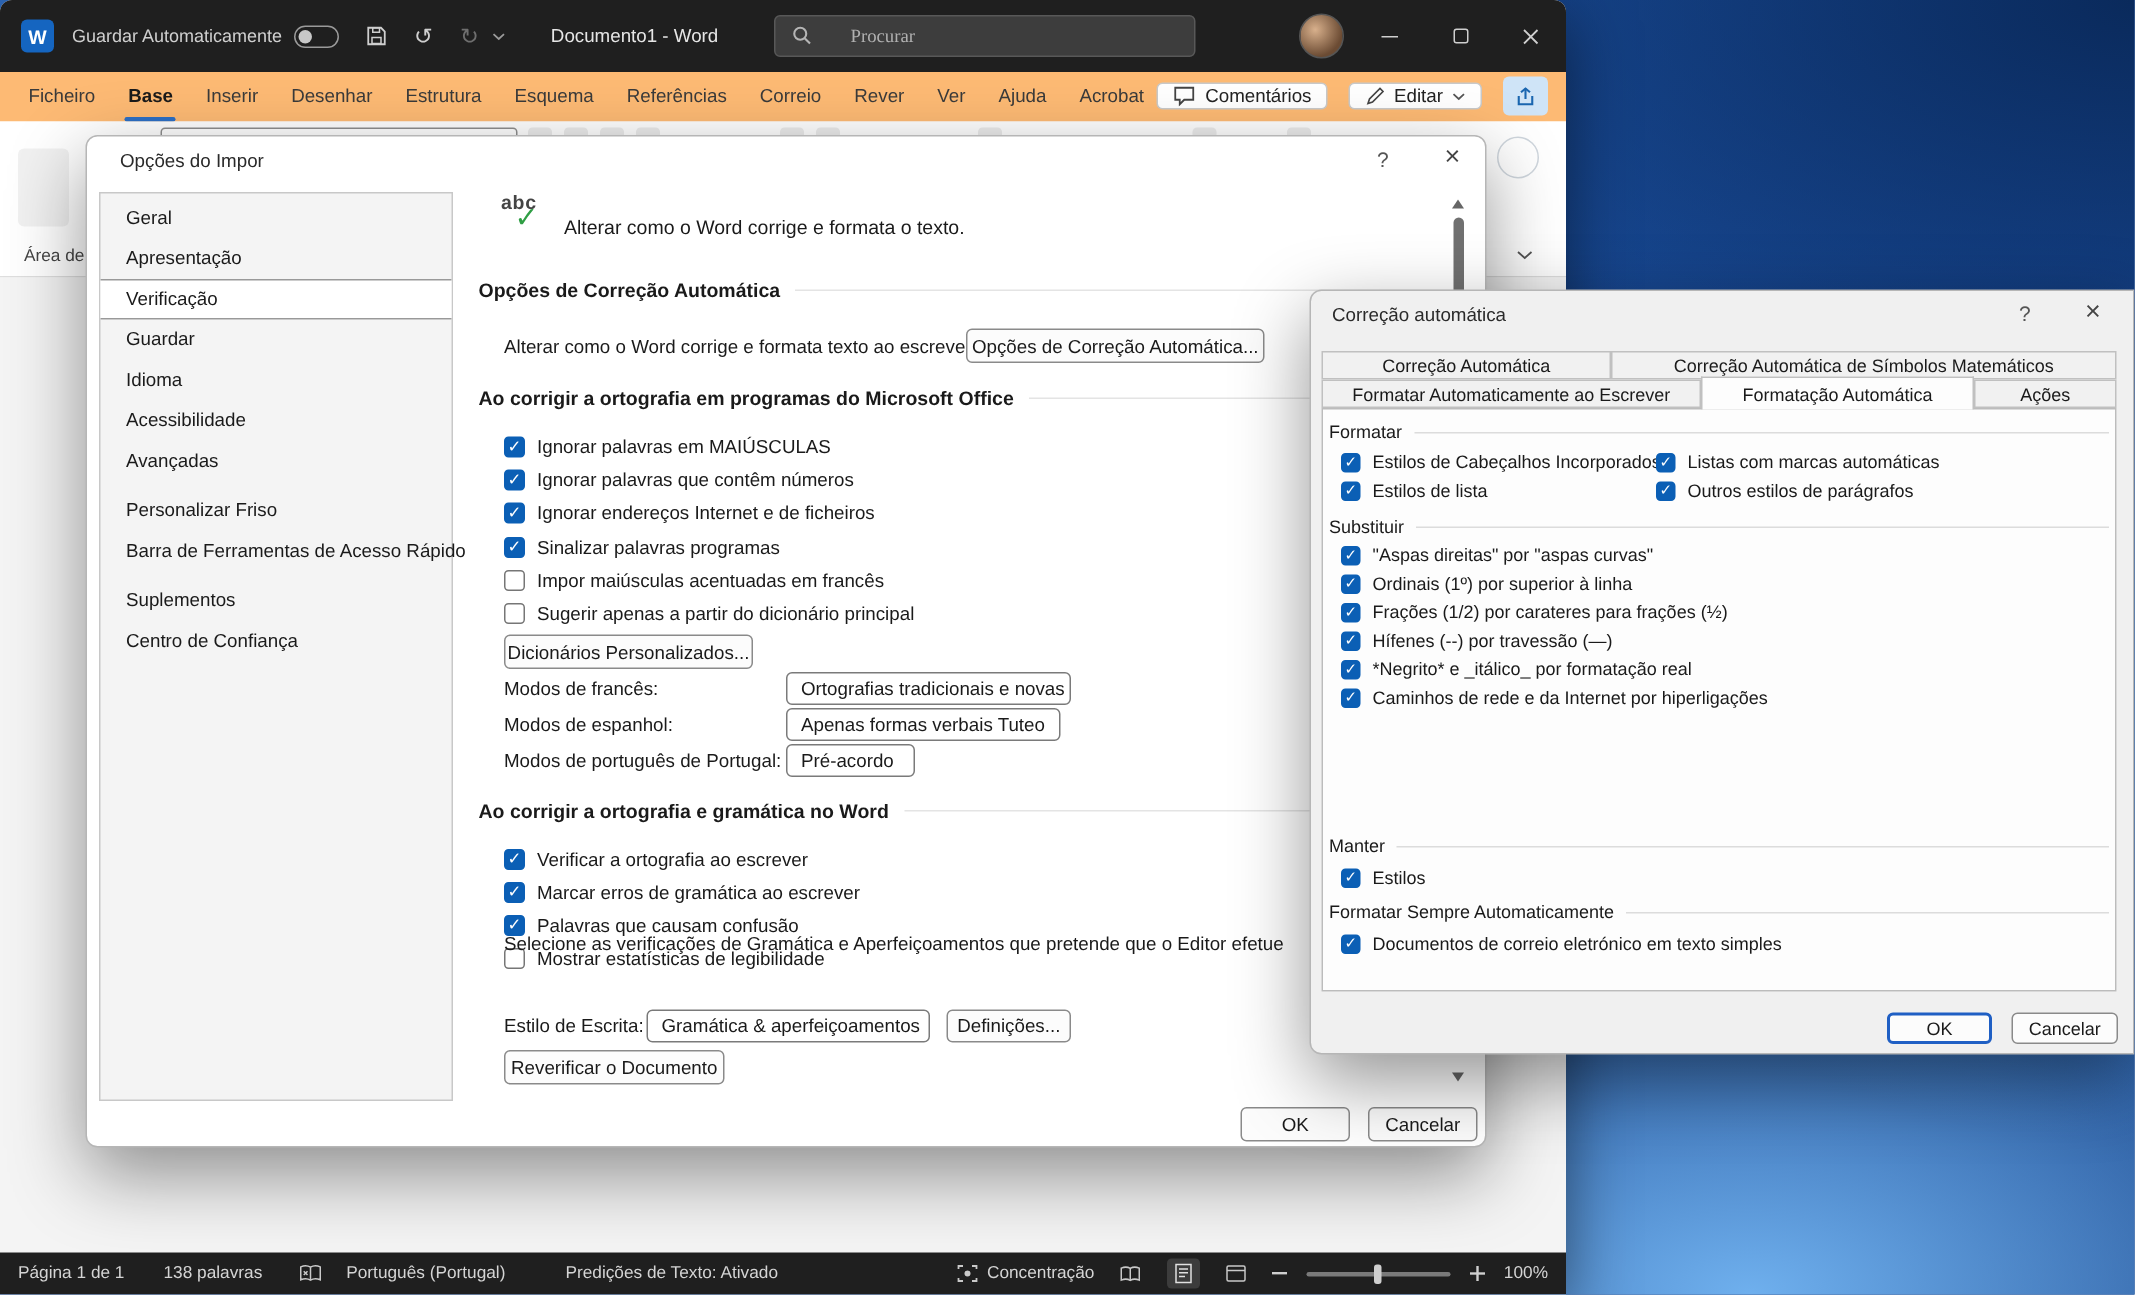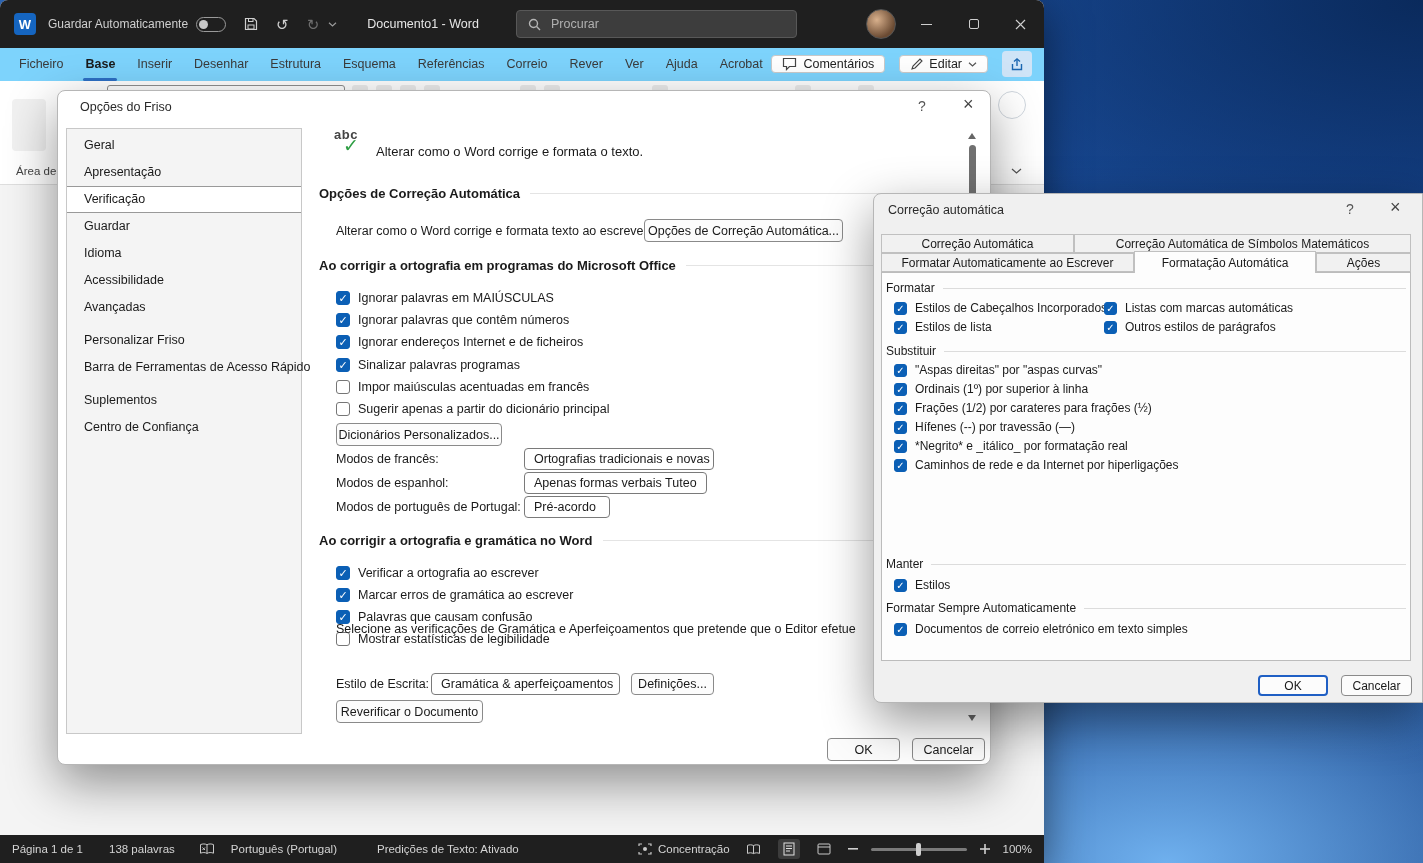--- a/index.html
+++ b/index.html
@@ -25,32 +25,32 @@
     font-weight:700; font-size:13px; display:flex; align-items:center; justify-content:center; flex:none; }
   .autosave-label { font-size:12px; color:#cfcfcf; margin-left:12px; white-space:nowrap; }
   .toggle { width:30px; height:15px; border:1px solid #9a9a9a; border-radius:9px; margin-left:8px; position:relative; flex:none; }
   .toggle::after { content:""; position:absolute; left:2px; top:2px; width:9px; height:9px; border-radius:50%; background:#c8c8c8; }
   .tb-ico { margin-left:18px; font-size:15px; color:#cfcfcf; line-height:1; }
   .tb-ico.disabled { color:#6e6e6e; }
   .tb-svg { margin-left:18px; display:flex; align-items:center; }
   .tb-chev { margin-left:9px; display:flex; align-items:center; }
   .doc-title { font-size:12.5px; color:#e6e6e6; margin-left:30px; white-space:nowrap; }
   .search { position:absolute; left:516px; top:10px; width:281px; height:28px; background:#3d3d3d;
-    border:1px solid #585858; border-radius:4px; color:#e0e0e0; font-size:12.5px; padding-left:34px; outline:none;
-    font-family:Liberation Sans, sans-serif; }
+    border:1px solid #585858; border-radius:4px; color:#e0e0e0; font-size:12.5px; padding-left:50px; outline:none;
+    font-family:Liberation Serif, serif; }
   .search::placeholder { color:#b0b0b0; }
   .search-glass { position:absolute; left:528px; top:17px; pointer-events:none; }
   .avatar { position:absolute; left:866px; top:9px; width:30px; height:30px; border-radius:50%;
     background:radial-gradient(circle at 35% 35%, #d8b08c, #6b4b33 70%); border:1px solid #555; }
   .win-btns { position:absolute; right:0; top:0; height:48px; display:flex; }
   .win-btn { width:47px; height:48px; display:flex; align-items:center; justify-content:center; }
   .glyph-min { width:11px; height:1px; background:#cfcfcf; }
   .glyph-max { width:10px; height:10px; border:1px solid #cfcfcf; border-radius:2px; }
 
-  .ribbon-tabs { position:relative; height:33px; background:#7dd3fc; display:flex; align-items:center; padding-left:8px; }
+  .ribbon-tabs { position:relative; height:33px; background:#fdba74; display:flex; align-items:center; padding-left:8px; }
   .rtab { padding:0 11px; font-size:12.5px; color:#3a3a3a; height:33px; line-height:33px; position:relative; white-space:nowrap; }
   .rtab.selected { font-weight:700; color:#1a1a1a; }
   .rtab.selected::after { content:""; position:absolute; left:9px; right:9px; bottom:0; height:3px; border-radius:2px; background:#2d6fc4; }
   .tabbar-right { position:absolute; right:12px; top:3px; display:flex; gap:14px; align-items:center; }
   .pill-btn { height:18px; border:1px solid #c9c9c9; border-radius:4px; background:#fff; display:flex;
     align-items:center; gap:6px; padding:0 10px; font-size:12.5px; color:#222; white-space:nowrap; }
   .share-btn { width:30px; height:26px; border-radius:4px; background:#cfe4f7; display:flex; align-items:center; justify-content:center; }
 
   .ribbon-body { position:relative; height:104px; background:#fff; border-bottom:1px solid #dedede; }
   .ph-combo { position:absolute; left:107px; top:4px; width:238px; height:22px; border:1px solid #8f8f8f; border-radius:3px; background:#fff; }
@@ -291,21 +291,21 @@
             <rect y="4.2" width="10" height="1.6" fill="#cfcfcf"></rect>
             <rect x="4.2" width="1.6" height="10" fill="#cfcfcf"></rect>
           </svg>
       </span>
       <span class="sb-t">100%</span>
     </div>
   </div>
 </div>
 
 <div class="dlg options-dialog">
-  <span class="dlg-title">Opções do Friso</span>
+  <span class="dlg-title">Opções do Impor</span>
   <span class="dlg-help" style="left:860px">?</span>
   <span class="dlg-close" style="left:905px">×</span>
 
   <div class="sidebar">
     <div class="side-item">Geral</div>
     <div class="side-item">Apresentação</div>
     <div class="side-item selected">Verificação</div>
     <div class="side-item">Guardar</div>
     <div class="side-item">Idioma</div>
     <div class="side-item">Acessibilidade</div>

